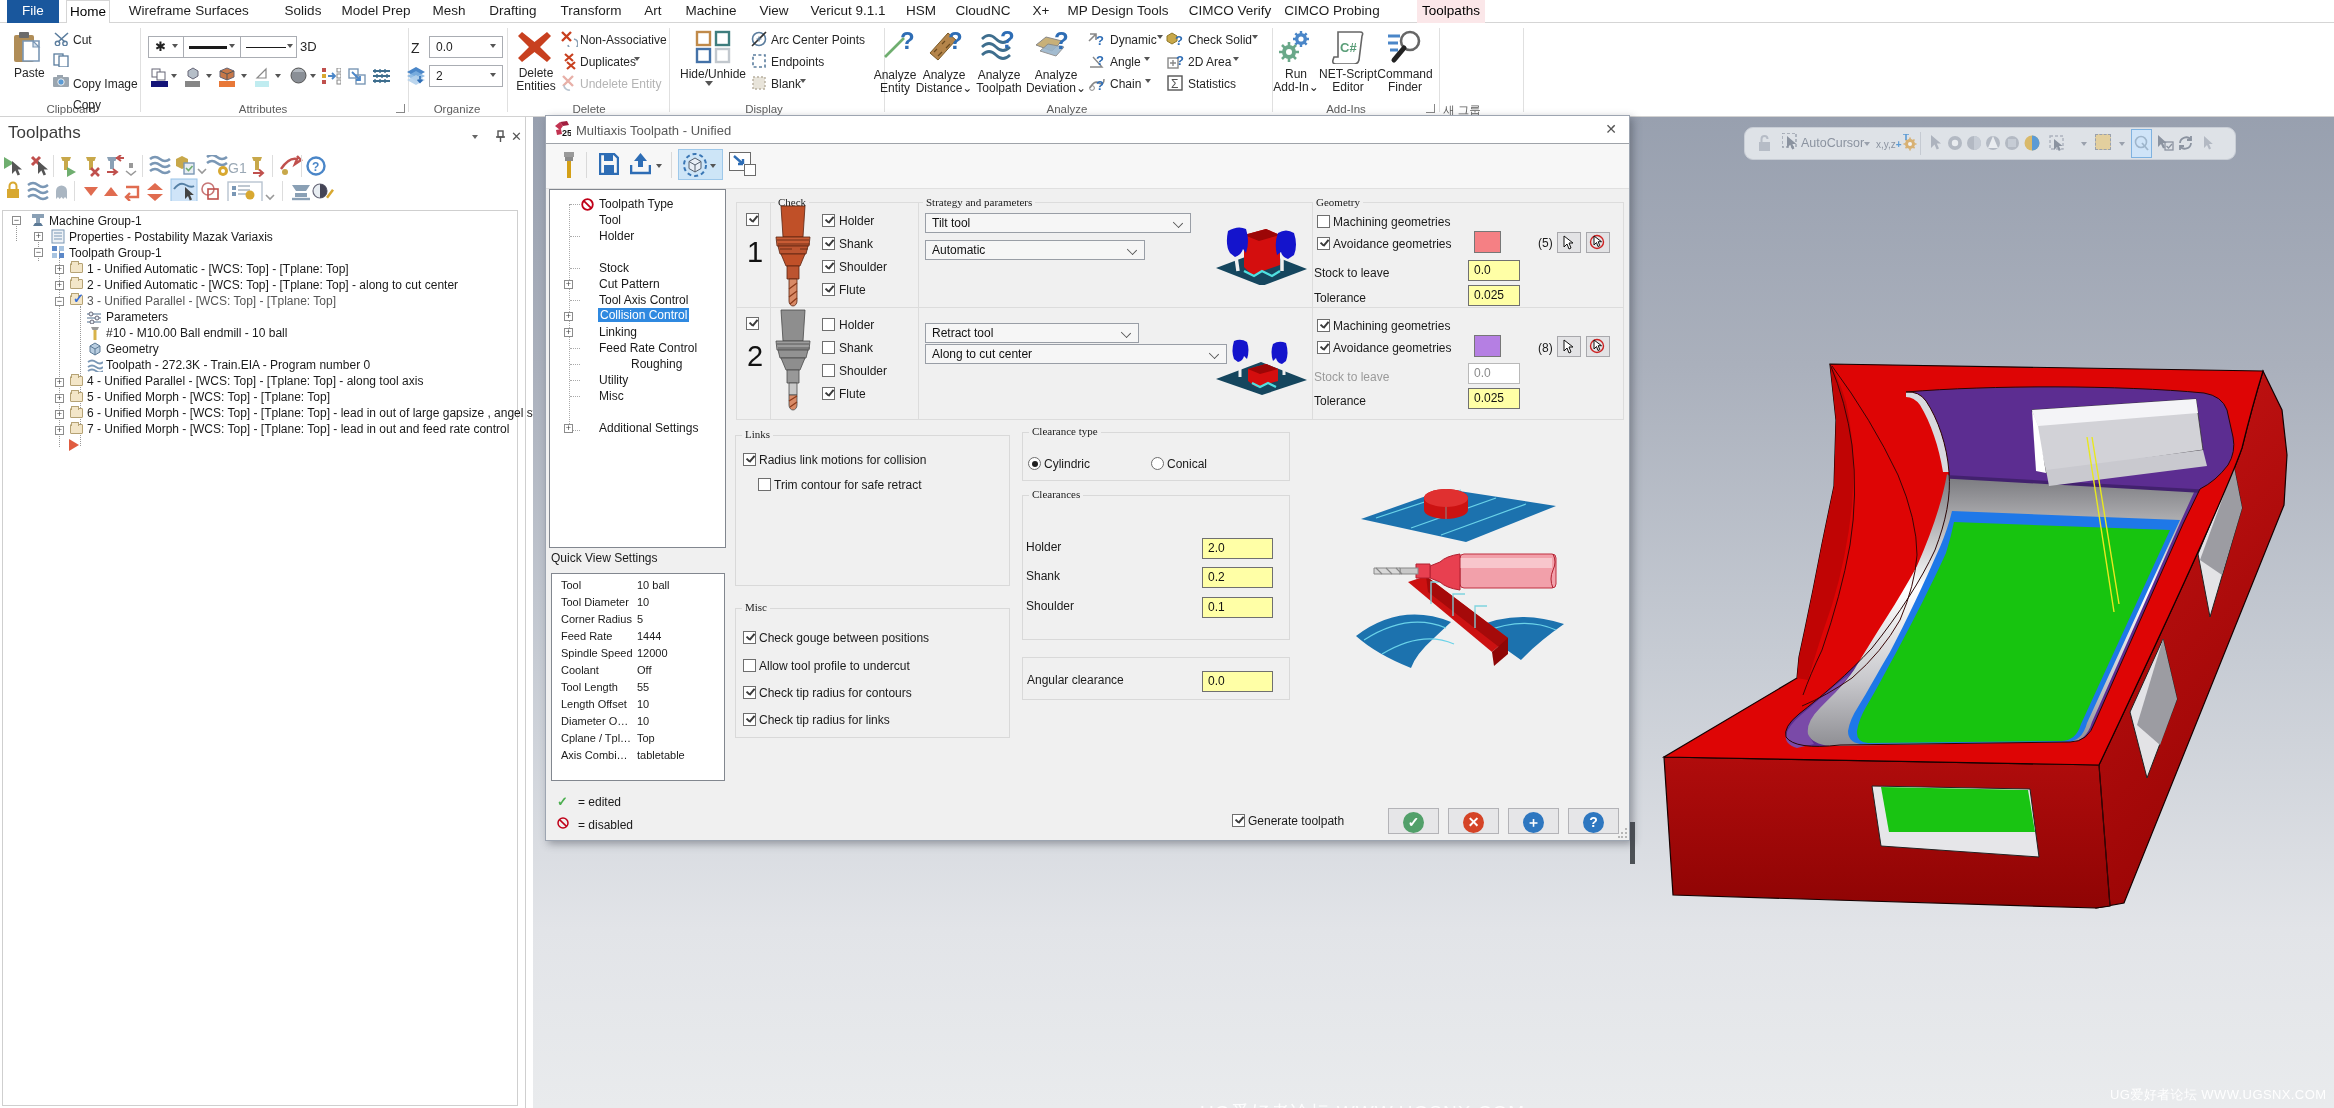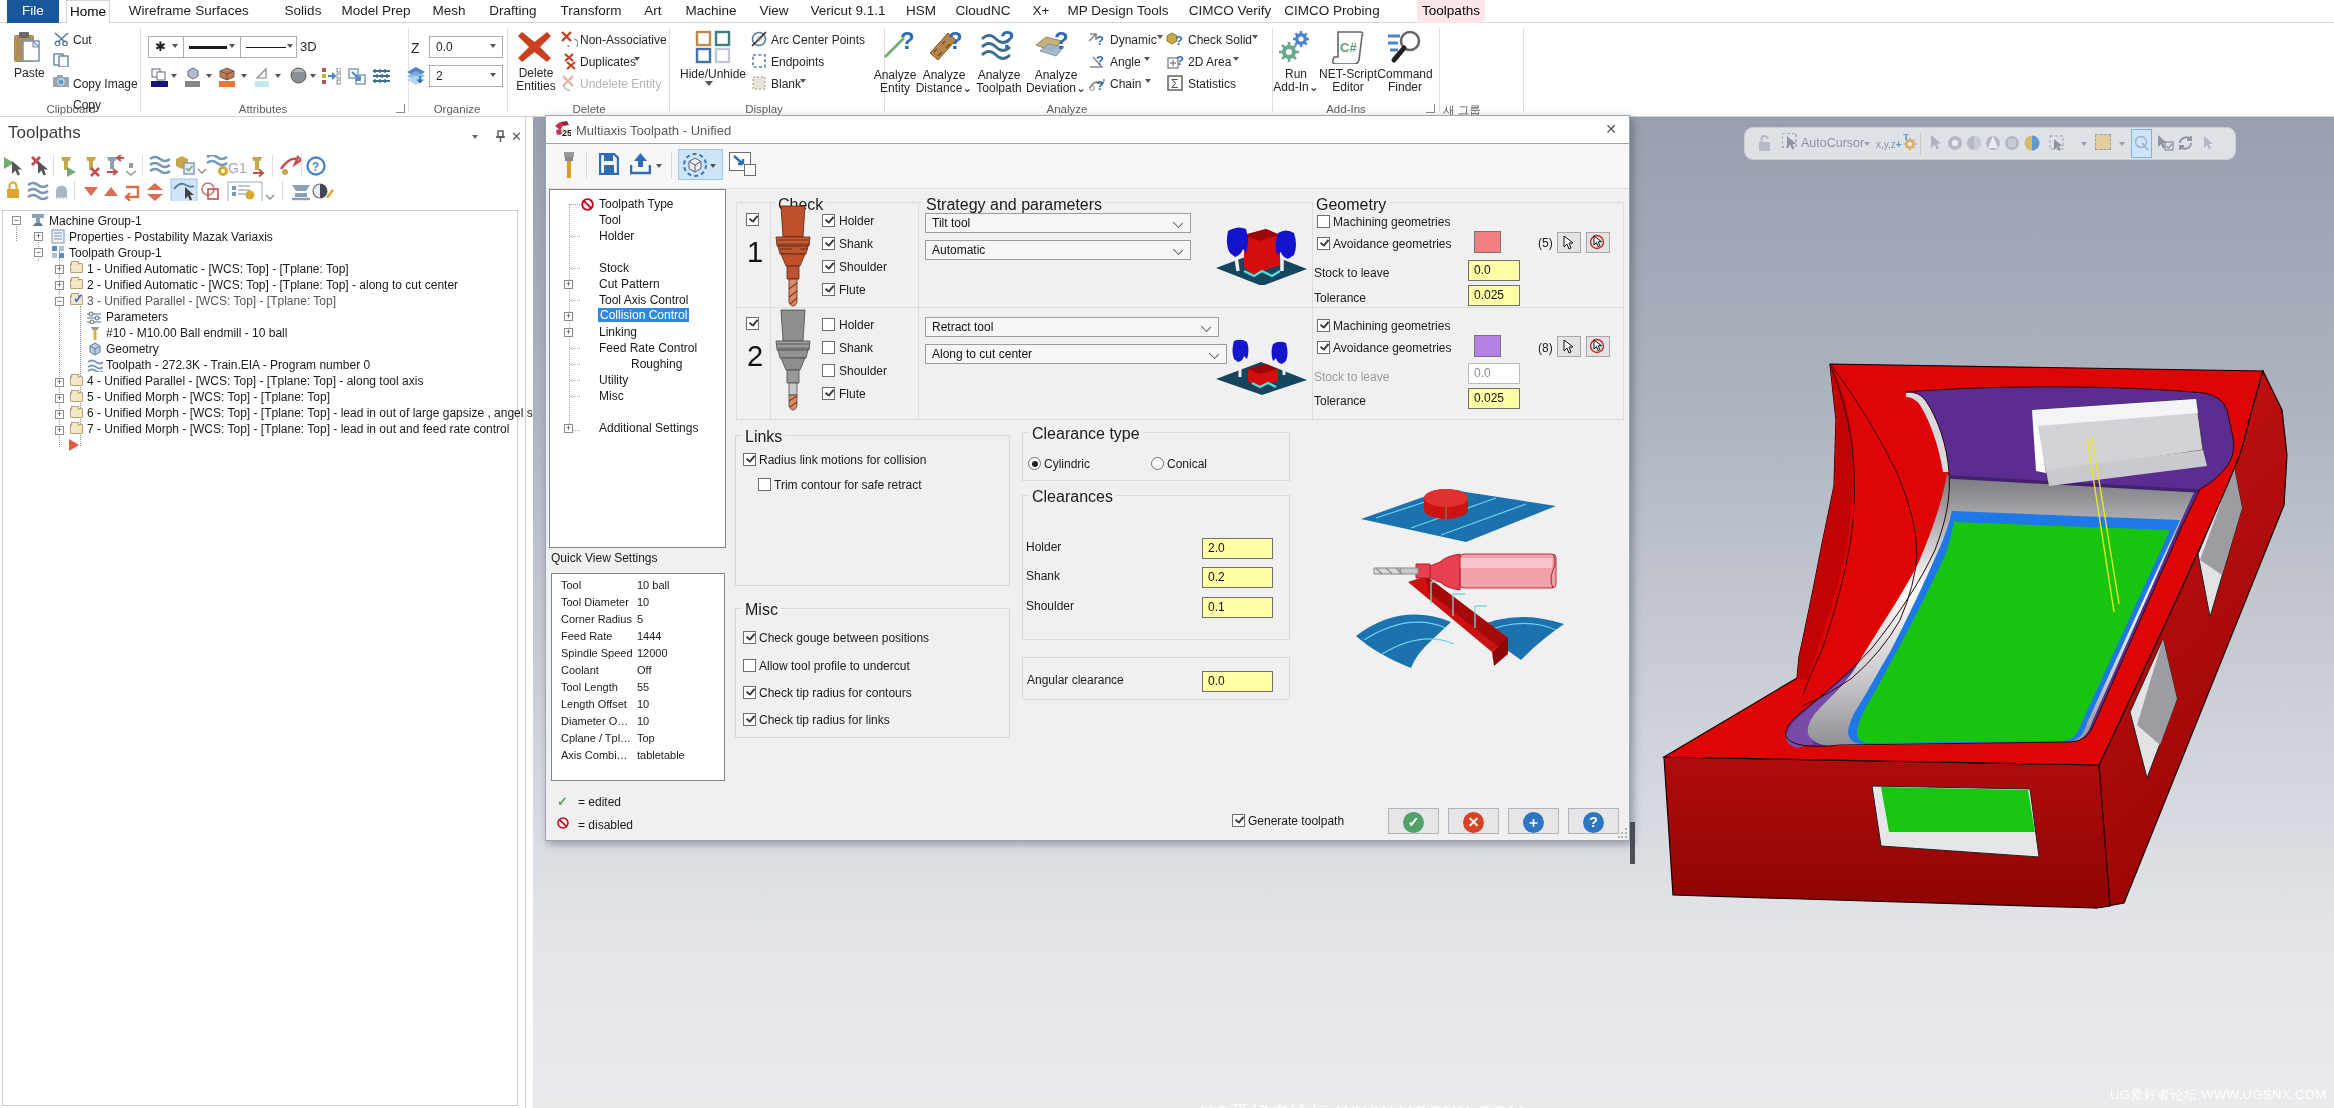--- a/index.html
+++ b/index.html
@@ -39,21 +39,21 @@
     font-size:9px;line-height:7px;text-align:center;color:#444;}
   .folder{position:absolute;width:13px;height:10px;background:#f3e6c8;border:1px solid #b5a274;border-radius:1px;}
   .folder:before{content:"";position:absolute;left:0;top:-3px;width:6px;height:3px;background:#f3e6c8;
     border:1px solid #b5a274;border-bottom:none;border-radius:1px 1px 0 0;}
   
   #dialog{position:absolute;left:545px;top:115px;width:1085px;height:726px;background:#f0f0f0;
     border:1px solid #9da5b1;box-shadow:3px 3px 8px rgba(60,65,75,.45);}
   #dtitle{position:absolute;left:0;top:0;width:100%;height:28px;background:#fff;border-bottom:1px solid #9fa3a9;}
   #dtoolbar{position:absolute;left:0;top:28px;width:100%;height:45px;background:#f7f7f7;border-bottom:1px solid #e0e0e0;}
   .gbox{position:absolute;border:1px solid #d9d9d9;}
-  .glabel{position:absolute;font-size:16px;color:#1a1a1a;background:#f0f0f0;padding:0 3px;white-space:nowrap;}
+  .glabel{position:absolute;font-size:11px;color:#1a1a1a;background:#f0f0f0;padding:0 3px;white-space:nowrap;font-family:Liberation Serif, serif;}
   .dtext{position:absolute;font-size:12px;color:#1a1a1a;white-space:nowrap;}
   .cb{position:absolute;width:13px;height:13px;background:#fff;border:1px solid #6e6e6e;}
   .cb.ck:before{content:"";position:absolute;left:2px;top:5px;width:4px;height:2px;background:#3a3a3a;transform:rotate(45deg);}
   .cb.ck:after{content:"";position:absolute;left:4px;top:4px;width:8px;height:2px;background:#3a3a3a;transform:rotate(-50deg);}
   .radio{position:absolute;width:13px;height:13px;background:#fff;border:1px solid #6e6e6e;border-radius:50%;}
   .radio.sel:before{content:"";position:absolute;left:2.5px;top:2.5px;width:6px;height:6px;background:#222;border-radius:50%;}
   .yin{position:absolute;background:#ffffa6;border:1px solid #707070;font-size:12px;color:#111;
     padding-left:5px;line-height:19px;}
   .win{position:absolute;background:#fff;border:1px solid #b9b9b9;font-size:12px;color:#8a8a8a;
     padding-left:5px;line-height:19px;}
@@ -831,21 +831,21 @@
     </svg>
     <div class="cb ck" style="left:276px;top:98px;"></div>
       <div class="dtext" style="left:293px;top:98px;">Holder</div>
     <div class="cb ck" style="left:276px;top:121px;"></div>
       <div class="dtext" style="left:293px;top:121px;">Shank</div>
     <div class="cb ck" style="left:276px;top:144px;"></div>
       <div class="dtext" style="left:293px;top:144px;">Shoulder</div>
     <div class="cb ck" style="left:276px;top:167px;"></div>
       <div class="dtext" style="left:293px;top:167px;">Flute</div>
     <div class="drop" style="left:379px;top:97px;width:266px;">Tilt tool</div>
-    <div class="drop" style="left:379px;top:124px;width:266px;">Automatic</div>
+    <div class="drop" style="left:379px;top:124px;width:220px;">Automatic</div>
     <svg class="abs" style="left:668px;top:107px;" width="95" height="62" viewBox="0 0 95 62">
       <path d="M2 45 L47 28 L93 46 L48 63 Z" fill="#15465e"></path>
       <path d="M30 12 L52 6 L66 12 L66 42 L38 52 L30 44 Z" fill="#d40e0e"></path>
       <path d="M30 12 L52 6 L66 12 L45 18 Z" fill="#9c0606"></path>
       <path d="M22 34 l2 14 m44 -16 l0 16" stroke="#f0f0f0" stroke-width="3.5" fill="none"></path>
       <path d="M14 8 q-3 14 2 22 l5 4 q6 -2 8 -8 l3 4 q4 -12 0 -24 q-8 -4 -18 2 Z" fill="#1414cc"></path>
       <path d="M80 10 q4 12 0 22 l-6 4 q-6 -2 -7 -7 l-4 3 q-3 -12 1 -22 q8 -5 16 0 Z" fill="#1414cc"></path>
       <path d="M30 48 l10 5 l8 -5 l10 5 l8 -5" stroke="#50e0e0" stroke-width="2.4" fill="none"></path>
     </svg>
     <div class="cb" style="left:771px;top:99px;"></div>
@@ -882,21 +882,21 @@
       <path d="M3 35 h32 M4 39 h32" stroke="#4a4a4a" stroke-width="0.8" fill="none"></path>
     </svg>
     <div class="cb" style="left:276px;top:202px;"></div>
       <div class="dtext" style="left:293px;top:202px;">Holder</div>
     <div class="cb" style="left:276px;top:225px;"></div>
       <div class="dtext" style="left:293px;top:225px;">Shank</div>
     <div class="cb" style="left:276px;top:248px;"></div>
       <div class="dtext" style="left:293px;top:248px;">Shoulder</div>
     <div class="cb ck" style="left:276px;top:271px;"></div>
       <div class="dtext" style="left:293px;top:271px;">Flute</div>
-    <div class="drop" style="left:379px;top:201px;width:294px;">Retract tool</div>
+    <div class="drop" style="left:379px;top:207px;width:214px;">Retract tool</div>
     <div class="drop" style="left:379px;top:228px;width:302px;">Along to cut center</div>
     <svg class="abs" style="left:668px;top:217px;" width="95" height="62" viewBox="0 0 95 62">
       <path d="M2 46 L47 29 L93 47 L48 62 Z" fill="#15465e"></path>
       <path d="M34 36 L52 31 L64 36 L64 48 L42 54 L34 48 Z" fill="#d40e0e"></path>
       <path d="M34 36 L52 31 L64 36 L46 41 Z" fill="#9c0606"></path>
       <path d="M26 28 l0 16 m44 -18 l0 16" stroke="#f0f0f0" stroke-width="3" fill="none"></path>
       <path d="M20 8 q-3 10 0 18 l4 3 q5 -1 6 -6 l3 3 q3 -9 0 -17 q-6 -4 -13 -1 Z" fill="#1414cc"></path>
       <path d="M72 10 q3 10 0 18 l-4 3 q-5 -1 -6 -6 l-3 3 q-3 -9 0 -17 q6 -4 13 -1 Z" fill="#1414cc"></path>
       <path d="M38 50 l8 4 l8 -4 l8 4" stroke="#50e0e0" stroke-width="2.2" fill="none"></path>
     </svg>

